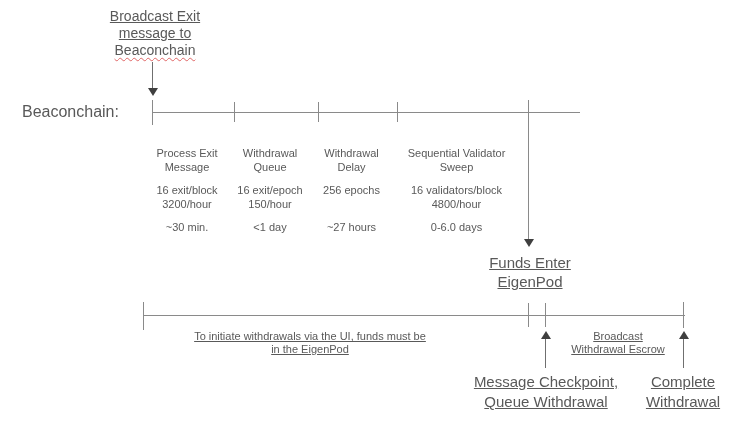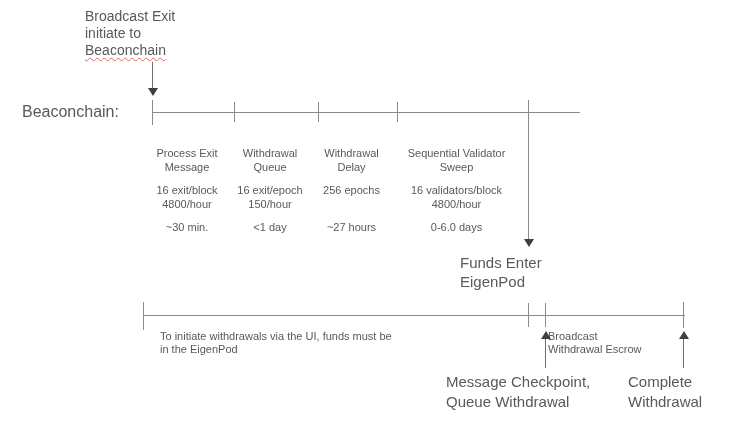--- a/index.html
+++ b/index.html
@@ -5,21 +5,21 @@
   html,body{margin:0;padding:0;background:#ffffff;}
   .canvas{
     position:relative;
     width:738px;height:424px;
     background:#ffffff;
     overflow:hidden;
     font-family:"Liberation Sans",sans-serif;
     color:#595959;
   }
   .lbl{position:absolute;color:#595959;}
-  .center{}
+  .center{text-align:center;text-decoration:underline;}
   .pre{white-space:pre-line;}
 
   
   .hline{position:absolute;height:1px;background:#8a8a8a;}
   .vline{position:absolute;width:1px;background:#8a8a8a;}
   .shaft{position:absolute;width:1px;background:#6f6f6f;}
 
   
   .ah-down{position:absolute;width:0;height:0;
     border-left:5px solid transparent;border-right:5px solid transparent;
@@ -52,21 +52,21 @@
   .checkpoint{left:446px;top:372px;width:200px;}
   .complete{left:628px;top:372px;width:110px;}
 </style>
 </head>
 <body>
 
 <div class="canvas">
 
   <div class="lbl top-note center">
     <div>Broadcast Exit</div>
-    <div>initiate to</div>
+    <div>message to</div>
     <div><span class="squiggle">Beaconchain</span></div>
   </div>
 
   <div class="shaft" style="left:152px;top:62px;height:27px;"></div>
   <div class="ah-down" style="left:148px;top:88px;"></div>
 
   <div class="lbl row-label" style="left:22px;top:102px;">Beaconchain:</div>
 
   <div class="hline" style="left:152px;top:112px;width:428px;"></div>
   <div class="vline" style="left:152px;top:100px;height:25px;"></div>
@@ -74,21 +74,21 @@
   <div class="vline" style="left:318px;top:102px;height:20px;"></div>
   <div class="vline" style="left:397px;top:102px;height:20px;"></div>
 
   <div class="vline" style="left:528px;top:100px;height:140px;"></div>
   <div class="ah-down" style="left:524px;top:239px;"></div>
 
   <div class="seg" style="left:152px;width:82px;">
     <div class="t pre">Process Exit
 Message</div>
     <div class="r pre">16 exit/block
-4800/hour</div>
+3200/hour</div>
     <div class="d">~30 min.</div>
   </div>
   <div class="seg" style="left:234px;width:84px;">
     <div class="t pre">Withdrawal
 Queue</div>
     <div class="r pre">16 exit/epoch
 150/hour</div>
     <div class="d">&lt;1 day</div>
   </div>
   <div class="seg" style="left:318px;width:79px;">

